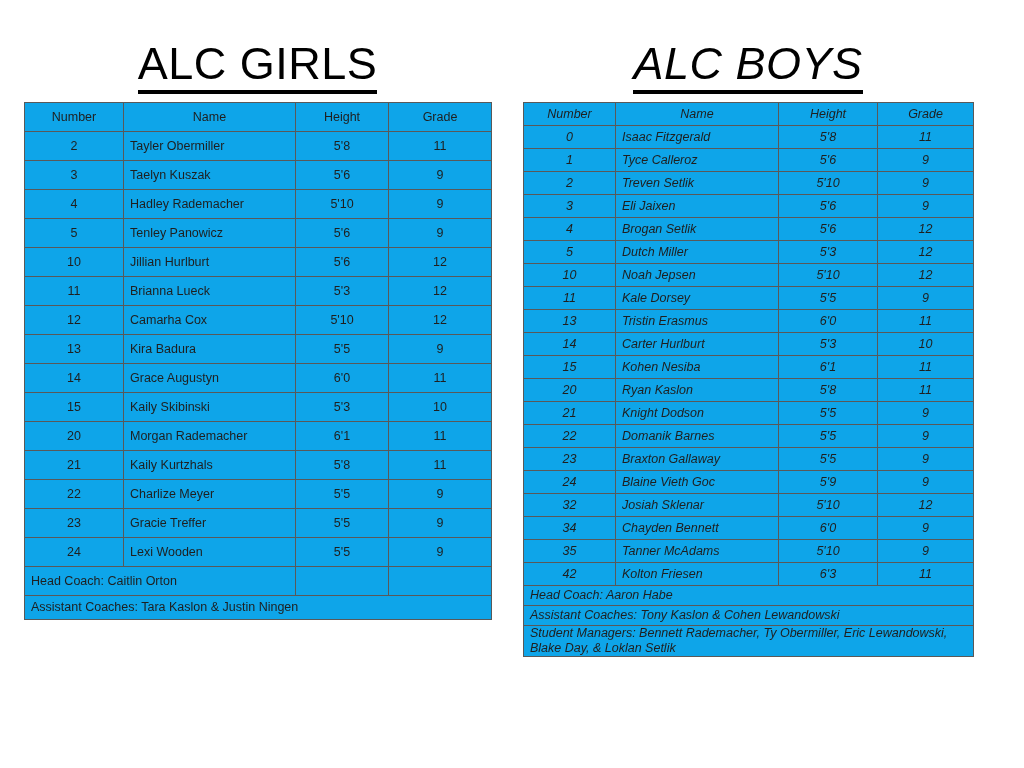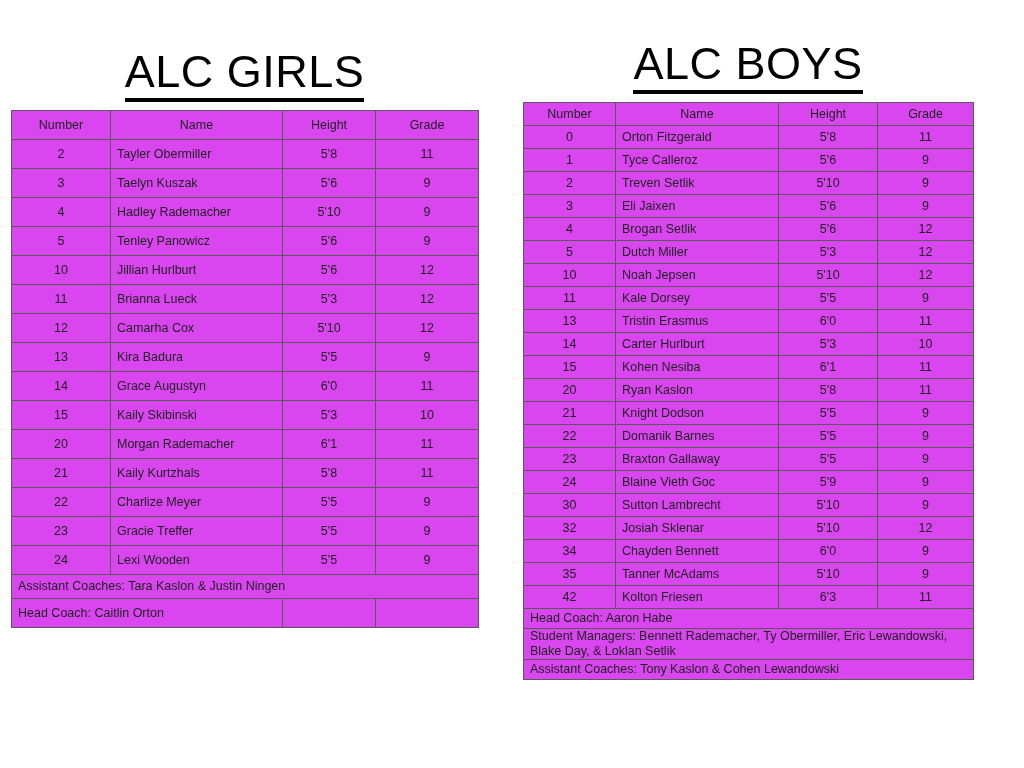--- a/index.html
+++ b/index.html
@@ -18,27 +18,27 @@
     position: relative;
     width: 1024px;
     height: 768px;
     box-sizing: border-box;
   }
   .roster {
     position: absolute;
     top: 0;
   }
   .roster-girls {
-    left: 11px;
+    left: 24px;
     width: 467px;
-    margin-top: 8px;
   }
   .roster-boys {
     left: 523px;
     width: 450px;
+    font-style: italic;
   }
   .title {
     text-align: center;
     font-family: "Liberation Sans", sans-serif;
     font-weight: 400;
     letter-spacing: 0.5px;
     color: #000000;
     white-space: nowrap;
     margin: 0;
   }
@@ -53,21 +53,21 @@
     padding-top: 38px;
   }
   .title span.u {
     border-bottom: 4px solid #000;
     padding-bottom: 1px;
   }
   table.roster-table {
     border-collapse: collapse;
     width: 100%;
     table-layout: fixed;
-    background: #d946ef;
+    background: #0ea5e9;
   }
   table.roster-table td,
   table.roster-table th {
     border: 1px solid #595959;
     padding: 0 6px;
     font-weight: 400;
     font-size: 12.5px;
     color: #1f1f1f;
     vertical-align: middle;
   }
@@ -215,26 +215,26 @@
           </tr>
           <tr>
             <td class="cell-center">24</td>
             <td class="cell-left">Lexi Wooden</td>
             <td class="cell-center">5'5</td>
             <td class="cell-center">9</td>
           </tr>
         </tbody>
       <tfoot>
         <tr>
-          <td class="staff-cell" colspan="4">Assistant Coaches: Tara Kaslon &amp; Justin Ningen</td>
-        </tr>
-        <tr>
           <td class="staff-cell" colspan="2">Head Coach: Caitlin Orton</td>
           <td></td>
           <td></td>
+        </tr>
+        <tr>
+          <td class="staff-cell" colspan="4">Assistant Coaches: Tara Kaslon &amp; Justin Ningen</td>
         </tr>
       </tfoot>
     </table>
   </section>
 
   <section class="roster roster-boys">
     <h1 class="title"><span class="u">ALC BOYS</span></h1>
 
     <table class="roster-table">
       <colgroup>
@@ -247,21 +247,21 @@
         <tr>
           <th class="hdr">Number</th>
           <th class="hdr cell-left">Name</th>
           <th class="hdr">Height</th>
           <th class="hdr">Grade</th>
         </tr>
       </thead>
       <tbody id="boys-body">
           <tr>
             <td class="cell-center">0</td>
-            <td class="cell-left">Orton Fitzgerald</td>
+            <td class="cell-left">Isaac Fitzgerald</td>
             <td class="cell-center">5'8</td>
             <td class="cell-center">11</td>
           </tr>
           <tr>
             <td class="cell-center">1</td>
             <td class="cell-left">Tyce Calleroz</td>
             <td class="cell-center">5'6</td>
             <td class="cell-center">9</td>
           </tr>
           <tr>
@@ -342,26 +342,20 @@
             <td class="cell-center">5'5</td>
             <td class="cell-center">9</td>
           </tr>
           <tr>
             <td class="cell-center">24</td>
             <td class="cell-left">Blaine Vieth Goc</td>
             <td class="cell-center">5'9</td>
             <td class="cell-center">9</td>
           </tr>
           <tr>
-            <td class="cell-center">30</td>
-            <td class="cell-left">Sutton Lambrecht</td>
-            <td class="cell-center">5'10</td>
-            <td class="cell-center">9</td>
-          </tr>
-          <tr>
             <td class="cell-center">32</td>
             <td class="cell-left">Josiah Sklenar</td>
             <td class="cell-center">5'10</td>
             <td class="cell-center">12</td>
           </tr>
           <tr>
             <td class="cell-center">34</td>
             <td class="cell-left">Chayden Bennett</td>
             <td class="cell-center">6'0</td>
             <td class="cell-center">9</td>
@@ -377,22 +371,22 @@
             <td class="cell-left">Kolton Friesen</td>
             <td class="cell-center">6'3</td>
             <td class="cell-center">11</td>
           </tr>
         </tbody>
       <tfoot>
         <tr>
           <td class="staff-cell" colspan="4">Head Coach: Aaron Habe</td>
         </tr>
         <tr>
+          <td class="staff-cell" colspan="4">Assistant Coaches: Tony Kaslon &amp; Cohen Lewandowski</td>
+        </tr>
+        <tr>
           <td class="staff-cell wrap" colspan="4">Student Managers: Bennett Rademacher, Ty Obermiller, Eric Lewandowski, Blake Day, &amp; Loklan Setlik</td>
-        </tr>
-        <tr>
-          <td class="staff-cell" colspan="4">Assistant Coaches: Tony Kaslon &amp; Cohen Lewandowski</td>
         </tr>
       </tfoot>
     </table>
   </section>
 
 </div>
 
 </body></html>

